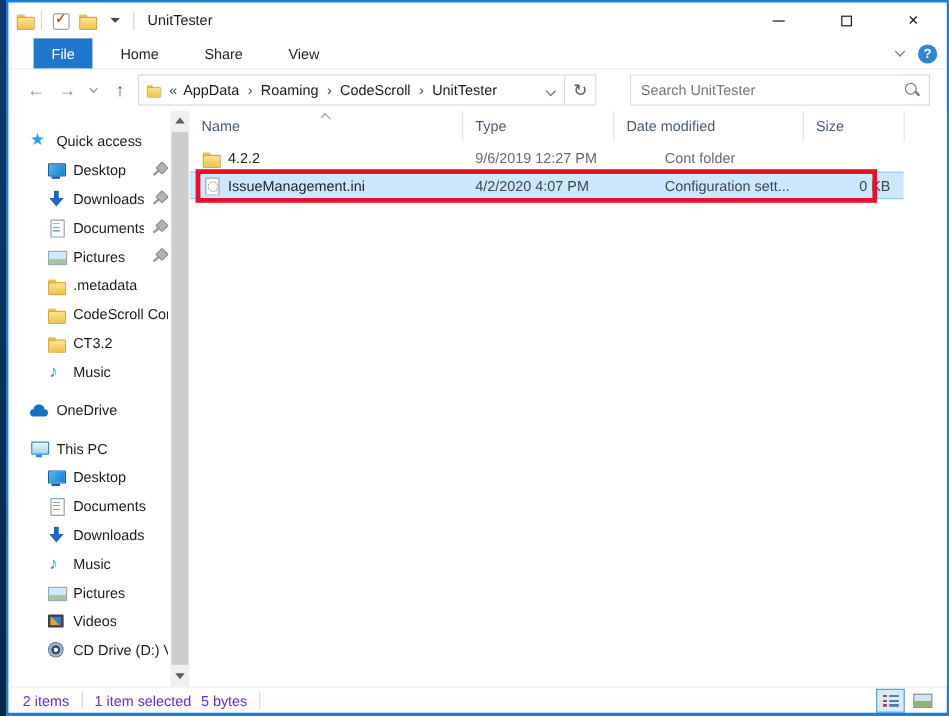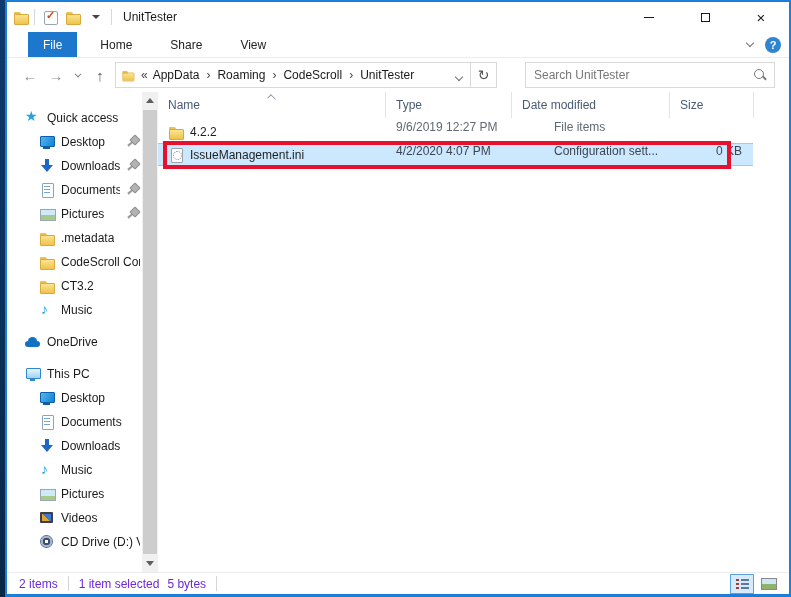--- a/index.html
+++ b/index.html
@@ -61,21 +61,21 @@
   .sb-arrow.up{top:0}.sb-arrow.down{bottom:0}
   .tri-up-g{width:0;height:0;border-left:4px solid transparent;border-right:4px solid transparent;border-bottom:5px solid #5f5f5f}
   .tri-dn-g{width:0;height:0;border-left:4px solid transparent;border-right:4px solid transparent;border-top:5px solid #5f5f5f}
   .sb-thumb{position:absolute;left:1px;right:1px;top:18px;bottom:18px;background:#cdcdcd}
 
   .main{flex:1;position:relative;overflow:hidden;background:#fff}
   .cols{display:flex;height:26px;align-items:stretch}
   .hcell{position:relative;display:flex;align-items:center;font-size:12px;color:var(--hdr);padding-left:10px;border-right:1px solid #e3e3e3;flex:none}
   .sort-caret{position:absolute;top:3px;left:50%;margin-left:-4px;width:7px;height:7px;border-left:1px solid #8795a5;border-top:1px solid #8795a5;transform:rotate(45deg) scale(1,.75)}
   .rows{padding-top:2px}
-  .frow{display:flex;height:23px;width:595px;font-size:12px}
+  .frow{display:flex;align-items:center;height:23px;width:595px;font-size:12px}
   .frow.sel{background:var(--sel);border-top:1px solid var(--sel-border);border-bottom:1px solid var(--sel-border)}
   .cell-name{width:228px;display:flex;align-items:center;gap:6px;padding-left:10px;color:var(--txt);flex:none;overflow:hidden}
   .cell-date{width:158px;color:var(--txt2);flex:none;padding-left:10px}
   .cell-type{width:126px;color:var(--txt2);flex:none;padding-left:10px;overflow:hidden;white-space:nowrap}
   .cell-size{width:83px;color:var(--txt2);flex:none;text-align:right;padding-right:12px}
   .frow.sel .cell-date,.frow.sel .cell-type,.frow.sel .cell-size{color:#3c4650}
   .annotation-box{position:absolute;left:5px;top:49px;width:568px;height:28px;border:4px solid var(--annot);z-index:5;pointer-events:none}
 
   
   .statusbar{height:22px;flex:none;display:flex;align-items:center;font-size:12px;color:#6d28d9;padding:0 8px 0 12px;border-top:1px solid #ededed}
@@ -307,21 +307,21 @@
               <span>Size</span>
             </div>
           </div>
         <div class="rows" id="rows">
             <div class="frow">
               <div class="cell-name" style="width: 228px;">
                 <span class="ic ic-folder"></span>
                 <span>4.2.2</span>
               </div>
               <div class="cell-date" style="width: 158px;">9/6/2019 12:27 PM</div>
-              <div class="cell-type" style="width: 126px;">File items</div>
+              <div class="cell-type" style="width: 126px;">Cont folder</div>
               <div class="cell-size" style="width: 84px;"></div>
             </div>
             <div class="frow sel">
               <div class="cell-name" style="width: 228px;">
                 <span class="ic ic-ini"></span>
                 <span>IssueManagement.ini</span>
               </div>
               <div class="cell-date" style="width: 158px;">4/2/2020 4:07 PM</div>
               <div class="cell-type" style="width: 126px;">Configuration sett...</div>
               <div class="cell-size" style="width: 84px;">0 KB</div>

